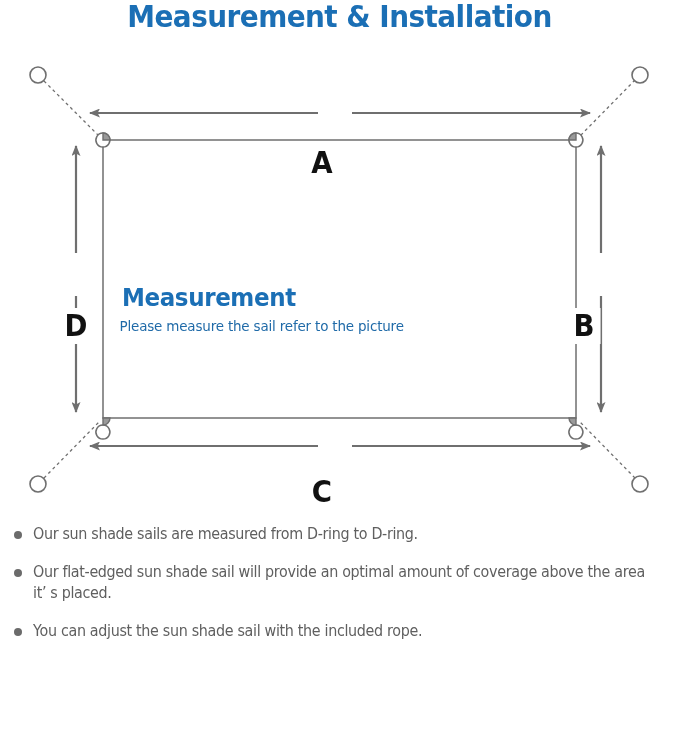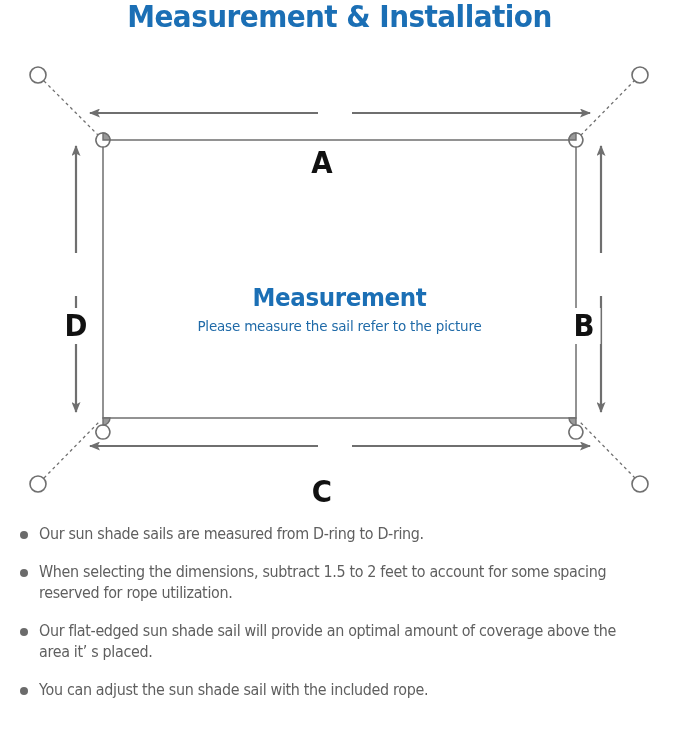--- a/index.html
+++ b/index.html
@@ -51,21 +51,20 @@
   .diagram svg {
     display: block;
   }
 
   
   .center-block {
     position: absolute;
     left: 103px;
     top: 236px;
     width: 473px;
-    text-align: center;
     pointer-events: none;
   }
   .center-title {
     font-family: "DejaVu Sans", sans-serif;
     font-size: 25px;
     font-weight: bold;
     color: #1b6fb5;
     letter-spacing: -0.4px;
     transform: scaleX(0.92);
     line-height: 1.15;
@@ -102,21 +101,21 @@
   .notes {
     position: absolute;
     left: 0;
     top: 524px;
     width: 679px;
   }
   .note-row {
     display: flex;
     align-items: flex-start;
     margin-bottom: 17px;
-    padding-left: 20px;
+    padding-left: 14px;
     padding-right: 4px;
   }
   .note-bullet {
     flex: 0 0 auto;
     width: 8px;
     height: 8px;
     border-radius: 50%;
     background: #6b6b6b;
     margin-top: 7px;
     margin-right: 11px;
@@ -204,24 +203,20 @@
     <div class="dim-letter dim-d">D</div>
   </div>
 
   <div class="notes">
     <div class="note-row">
       <span class="note-bullet"></span>
       <span class="note-text">Our sun shade sails are measured from D-ring to D-ring.</span>
     </div>
     <div class="note-row">
       <span class="note-bullet"></span>
-      <span class="note-text">When selecting the dimensions, subtract 1.5 to 2 feet to account for some spacing reserved for rope utilization.</span>
-    </div>
-    <div class="note-row">
-      <span class="note-bullet"></span>
       <span class="note-text">Our flat-edged sun shade sail will provide an optimal amount of coverage above the area it’ s placed.</span>
     </div>
     <div class="note-row">
       <span class="note-bullet"></span>
       <span class="note-text">You can adjust the sun shade sail with the included rope.</span>
     </div>
   </div>
 
 </div>
 

